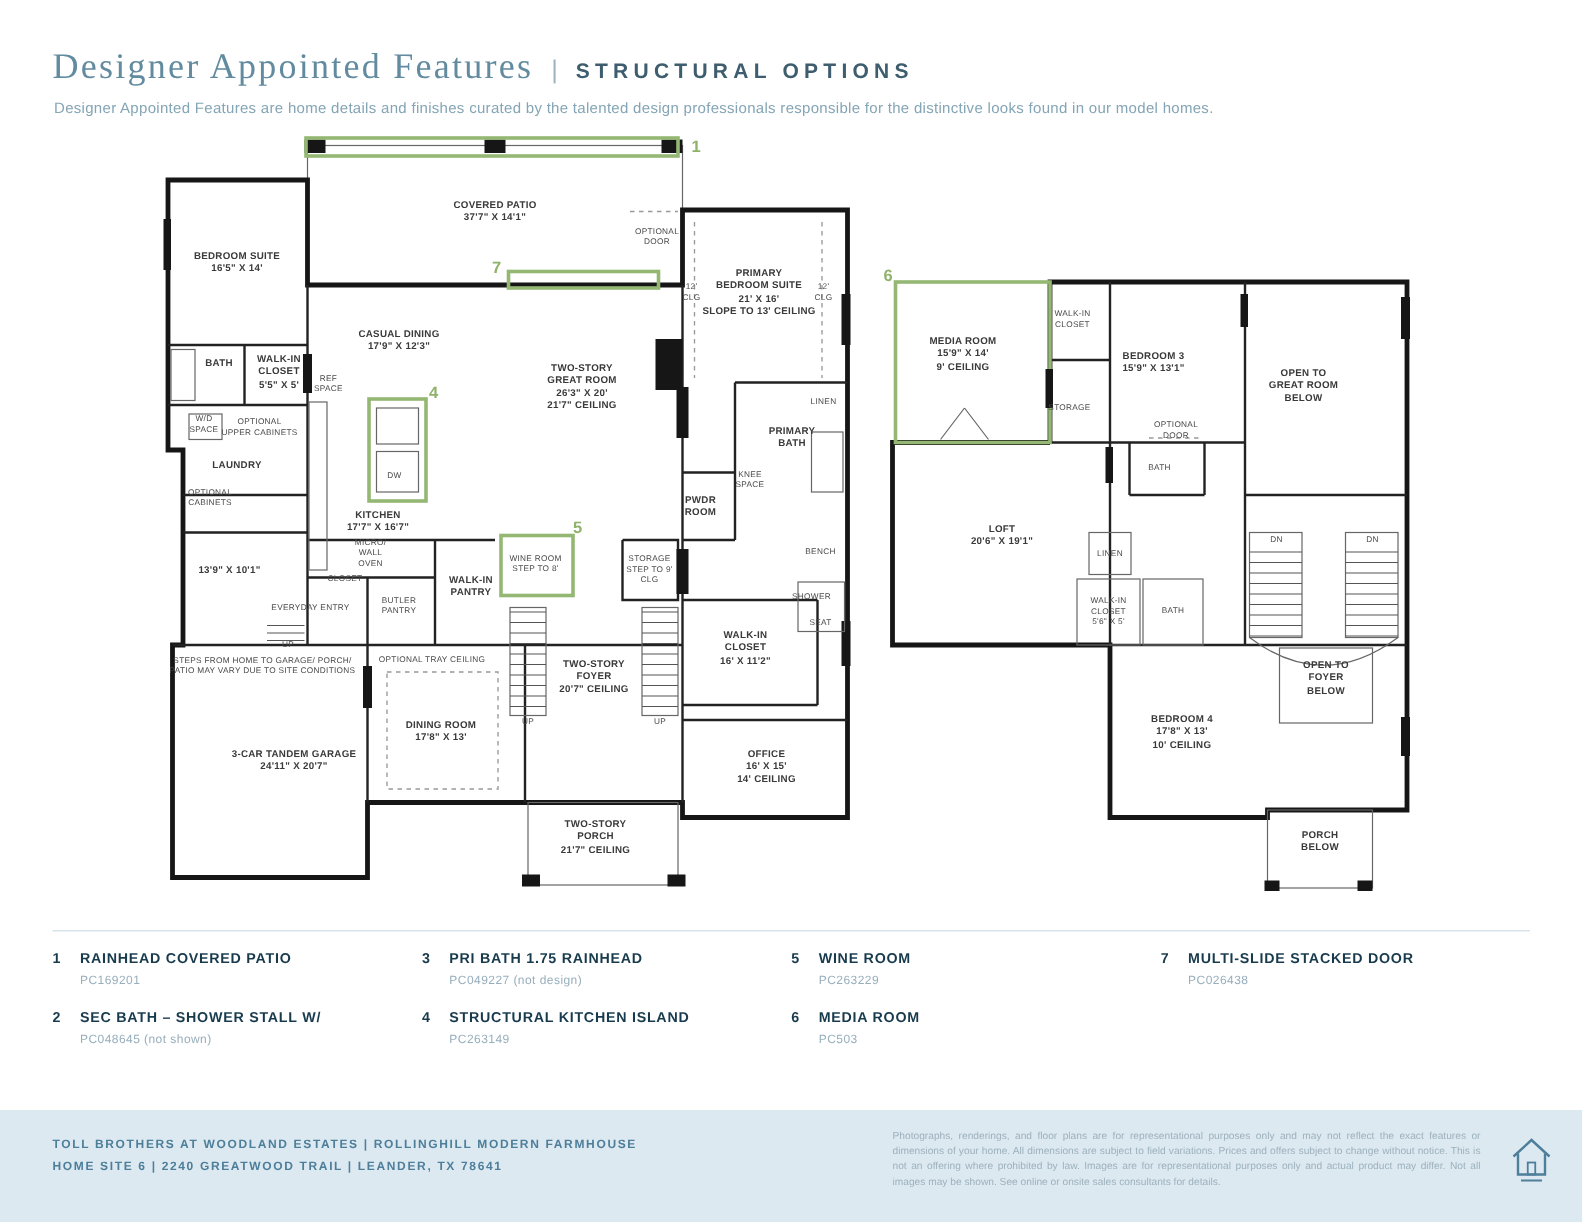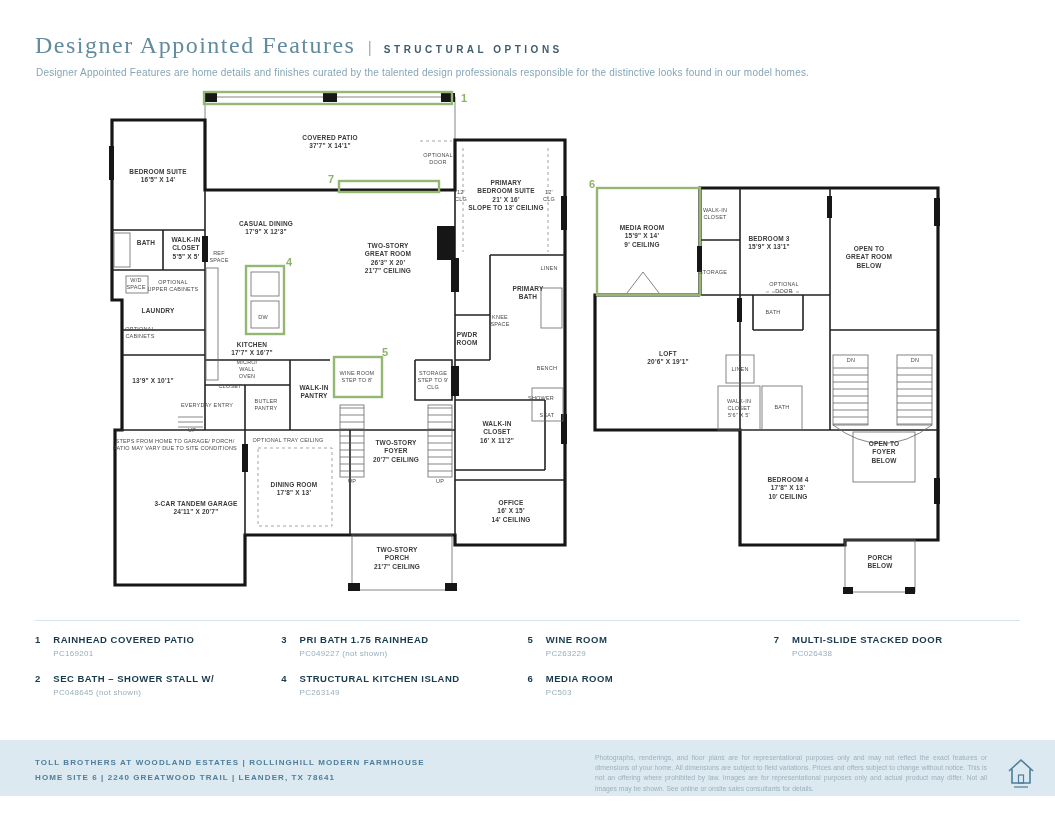--- a/index.html
+++ b/index.html
@@ -2,21 +2,21 @@
 <html><head>
 <meta charset="utf-8">
 <style>
   html,body{margin:0;padding:0;background:#fff;}
   .page{position:relative;width:1055px;height:815px;background:#fff;overflow:hidden;
         font-family:"Liberation Sans",sans-serif;}
   
   .title-row{position:absolute;left:35px;top:32px;display:flex;align-items:baseline;gap:12px;white-space:nowrap;}
   .title-serif{font-family:"Liberation Serif",serif;font-size:24px;color:#628b9f;letter-spacing:1.5px;}
   .title-sep{font-size:17px;color:#9fb6c2;font-weight:300;}
-  .title-caps{font-size:10px;color:#3e5d6e;letter-spacing:3.5px;font-weight:600;}
+  .title-caps{font-size:14px;color:#3e5d6e;letter-spacing:3.5px;font-weight:600;}
   .subtitle{position:absolute;left:36px;top:67px;font-size:10px;color:#84a5b5;letter-spacing:.2px;}
   
   .plan-svg{position:absolute;left:0;top:0;}
   .wall{stroke:#161616;stroke-width:3.2;fill:none;stroke-linejoin:miter;}
   .iwall{stroke:#222;stroke-width:1.6;fill:none;}
   .thin{stroke:#666;stroke-width:.8;fill:none;}
   .hatch{stroke:#555;stroke-width:.7;fill:none;}
   .green{stroke:#94b873;stroke-width:2.4;fill:none;}
   .dash{stroke:#999;stroke-width:.9;fill:none;stroke-dasharray:3 3;}
   .mass{fill:#161616;stroke:none;}
@@ -27,21 +27,21 @@
   .marker{position:absolute;transform:translate(-50%,-50%);font-size:11px;font-weight:700;color:#8fb26a;}
   
   .legend-line{position:absolute;left:35px;top:620px;width:985px;height:1px;background:#d8e3ea;}
   .legend{position:absolute;left:35px;top:634px;width:985px;display:grid;
           grid-template-columns:repeat(4,1fr);row-gap:15px;}
   .legend-item{display:flex;gap:13px;align-items:flex-start;}
   .legend-num{font-size:9.5px;font-weight:700;color:#173a4d;}
   .legend-title{font-size:9.5px;font-weight:700;color:#173a4d;letter-spacing:.5px;}
   .legend-code{margin-top:4px;font-size:8px;color:#97aebc;letter-spacing:.3px;}
   
-  .footer{position:absolute;left:0;top:740px;width:1055px;height:56px;background:#dde9f1;}
+  .footer{position:absolute;left:0;top:740px;width:1055px;height:75px;background:#dde9f1;}
   .footer-left{position:absolute;left:35px;top:15px;font-size:8px;font-weight:700;color:#4d7e9a;
                letter-spacing:1.1px;line-height:1.9;}
   .disclaimer{position:absolute;left:595px;top:13px;width:392px;font-size:6.8px;line-height:1.5;
               color:#9cb1bd;text-align:justify;}
   .logo{position:absolute;right:18px;top:16px;}
 </style>
 </head>
 <body>
 
 <div class="page">
@@ -266,21 +266,21 @@
       <span class="legend-num">1</span>
       <div>
         <div class="legend-title">RAINHEAD COVERED PATIO</div>
         <div class="legend-code">PC169201</div>
       </div>
     </div>
     <div class="legend-item">
       <span class="legend-num">3</span>
       <div>
         <div class="legend-title">PRI BATH 1.75 RAINHEAD</div>
-        <div class="legend-code">PC049227 (not shown)</div>
+        <div class="legend-code">PC049227 (not design)</div>
       </div>
     </div>
     <div class="legend-item">
       <span class="legend-num">5</span>
       <div>
         <div class="legend-title">WINE ROOM</div>
         <div class="legend-code">PC263229</div>
       </div>
     </div>
     <div class="legend-item">

